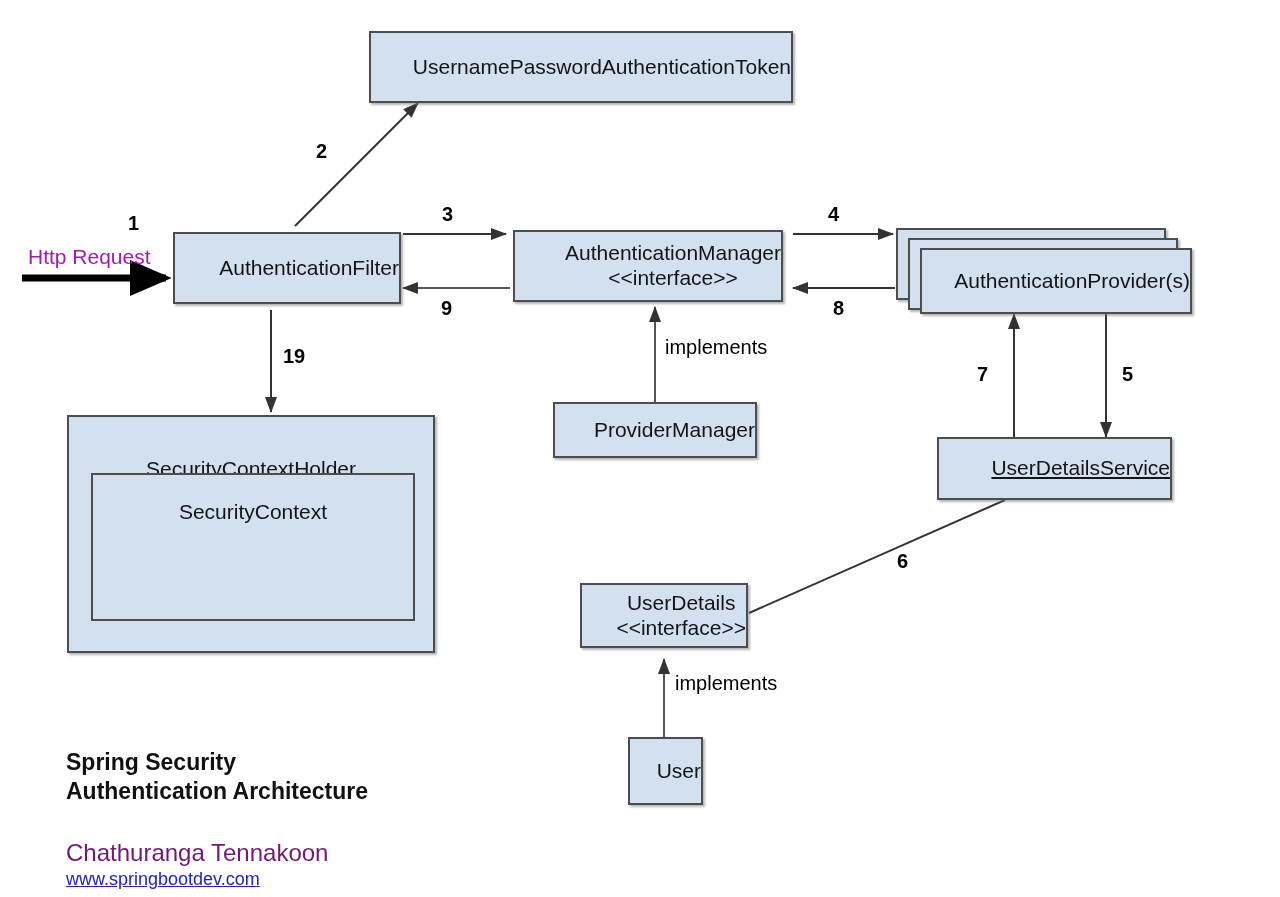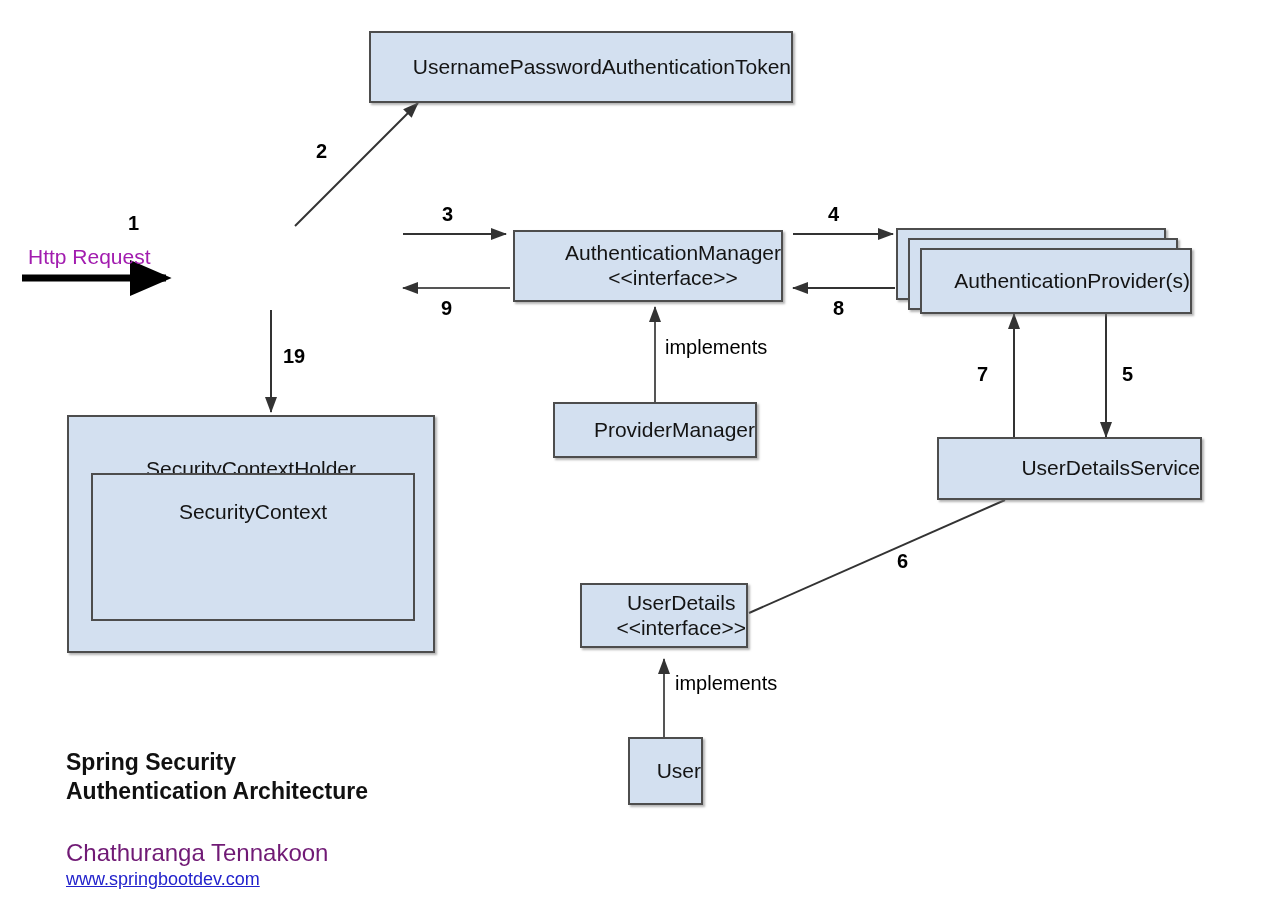--- a/index.html
+++ b/index.html
@@ -171,37 +171,40 @@
 
     <g>
       <line x1="664" y1="737" x2="664" y2="659" stroke="#555555" stroke-width="2" marker-end="url(#arrowThin)"></line>
     </g>
   </svg>
 
   <div class="node" style="left:369px; top:31px; width:424px; height:72px;">
     <span>UsernamePasswordAuthenticationToken</span>
   </div>
 
+  <div class="node" style="left:173px; top:232px; width:228px; height:72px;">
+    <span>AuthenticationFilter</span>
+  </div>
 
   <div class="node" style="left:513px; top:230px; width:270px; height:72px;">
     <span>AuthenticationManager
 &lt;&lt;interface&gt;&gt;</span>
   </div>
 
   <div class="node stack-back" style="left:896px; top:228px; width:270px; height:72px;"></div>
   <div class="node stack-mid" style="left:908px; top:238px; width:270px; height:72px;"></div>
   <div class="node" style="left:920px; top:248px; width:272px; height:66px;">
     <span>AuthenticationProvider(s)</span>
   </div>
 
   <div class="node" style="left:553px; top:402px; width:204px; height:56px;">
     <span>ProviderManager</span>
   </div>
 
-  <div class="node" style="left:937px; top:437px; width:265px; height:63px;">
+  <div class="node" style="left:937px; top:437px; width:235px; height:63px;text-decoration:underline;">
     <span>UserDetailsService</span>
   </div>
 
   <div class="node" style="left:580px; top:583px; width:168px; height:65px;">
     <span>UserDetails
 &lt;&lt;interface&gt;&gt;</span>
   </div>
 
   <div class="node" style="left:628px; top:737px; width:75px; height:68px;">
     <span>User</span>

